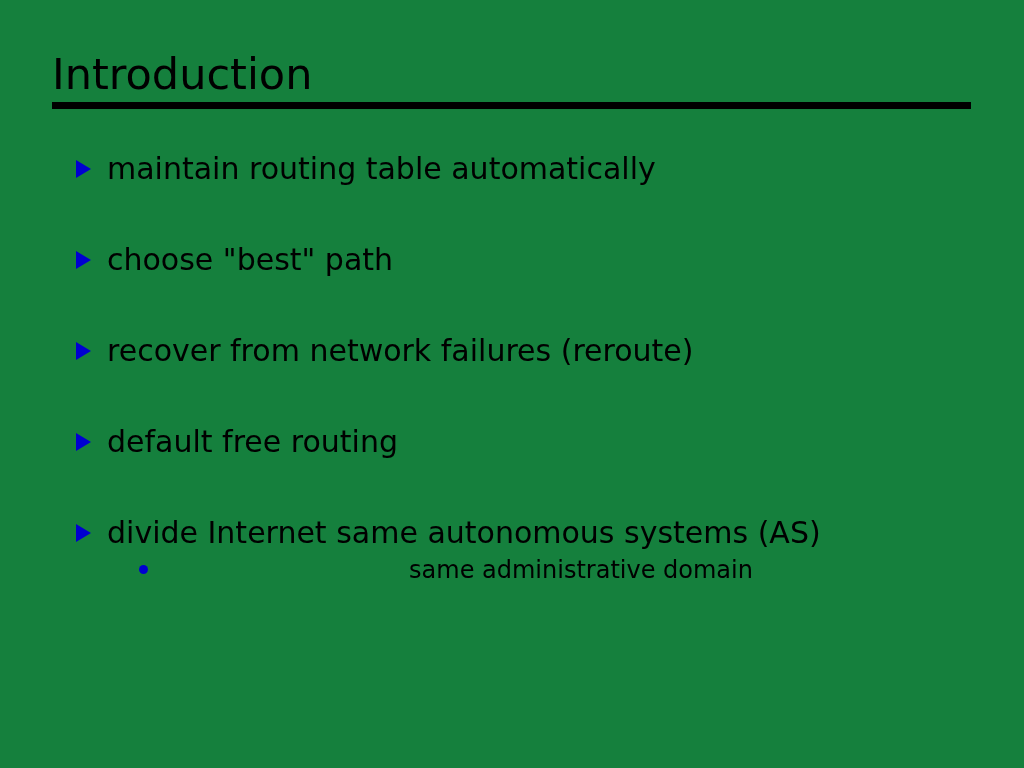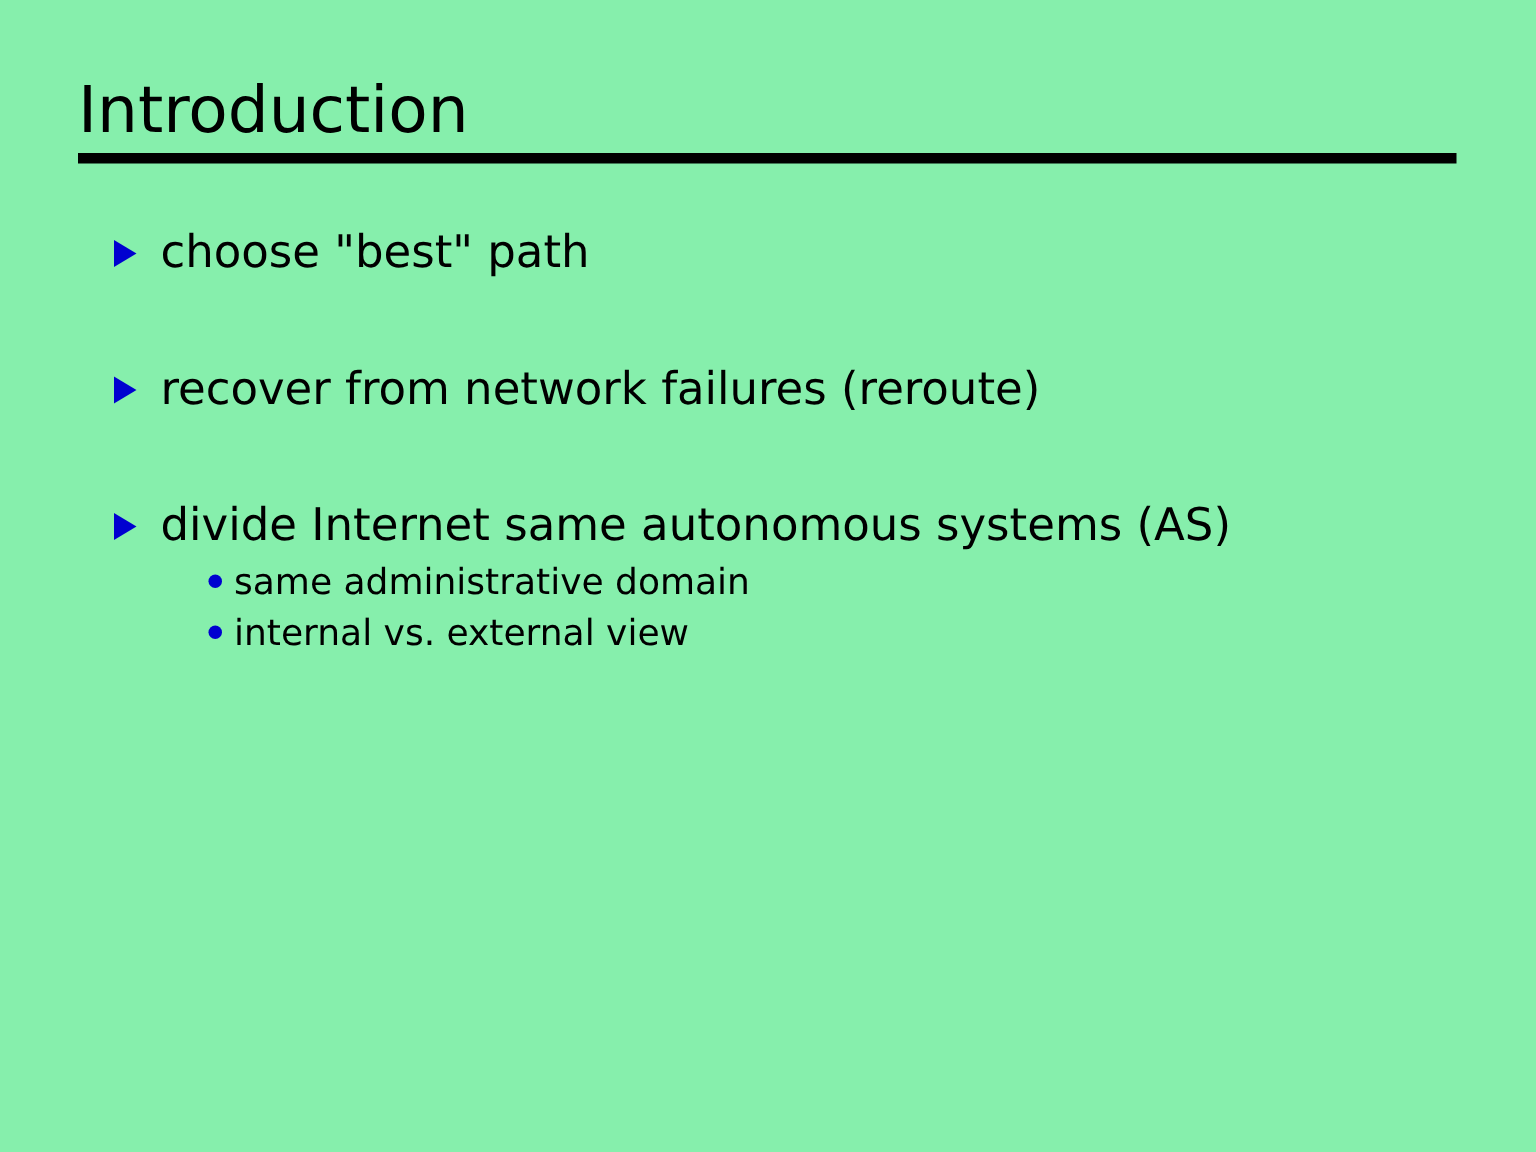--- a/index.html
+++ b/index.html
@@ -12,21 +12,21 @@
     height: 768px;
     background: #ffffff;
     font-family: "DejaVu Sans", sans-serif;
     overflow: hidden;
   }
 
   .slide {
     position: relative;
     width: 1024px;
     height: 768px;
-    background: #86efac;
+    background: #15803d;
     box-sizing: border-box;
   }
 
   
   .title-block {
     position: absolute;
     left: 52px;
     top: 48px;
     width: 920px;
   }
@@ -90,20 +90,21 @@
   .sub-list {
     margin: 2px 0 0 0;
     padding: 0;
     list-style: none;
   }
   .sub-row {
     position: relative;
     padding-left: 17px;
     margin-left: 32px;
     height: 34px;
+    text-align: center;
   }
   .dot-marker {
     position: absolute;
     left: 0px;
     top: 11px;
     width: 9px;
     height: 9px;
     border-radius: 50%;
     background: #0000d0;
   }
@@ -121,44 +122,48 @@
 
   <div class="title-block">
     <div class="slide-title">Introduction</div>
     <div class="title-rule"></div>
   </div>
 
   <div class="body-block">
 
     <div class="bullet-group">
 
+      <div class="bullet-row">
+        <span class="tri-marker"></span>
+        <span class="bullet-text">maintain routing table automatically</span>
+      </div>
 
       <div class="bullet-row">
         <span class="tri-marker"></span>
         <span class="bullet-text">choose "best" path</span>
       </div>
 
       <div class="bullet-row">
         <span class="tri-marker"></span>
         <span class="bullet-text">recover from network failures (reroute)</span>
       </div>
 
+      <div class="bullet-row">
+        <span class="tri-marker"></span>
+        <span class="bullet-text">default free routing</span>
+      </div>
 
       <div class="bullet-row last">
         <span class="tri-marker"></span>
         <span class="bullet-text">divide Internet same autonomous systems (AS)</span>
 
         <ul class="sub-list">
           <li class="sub-row">
             <span class="dot-marker"></span>
             <span class="sub-text">same administrative domain</span>
           </li>
-          <li class="sub-row">
-            <span class="dot-marker"></span>
-            <span class="sub-text">internal vs. external view</span>
-          </li>
         </ul>
       </div>
 
     </div>
   </div>
 
 </div>
 
 </body></html>

